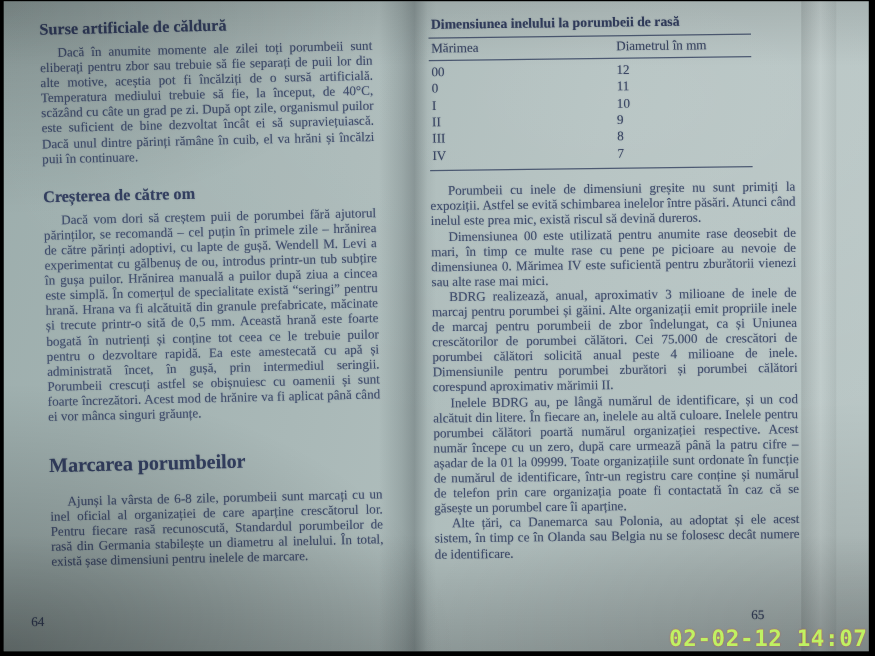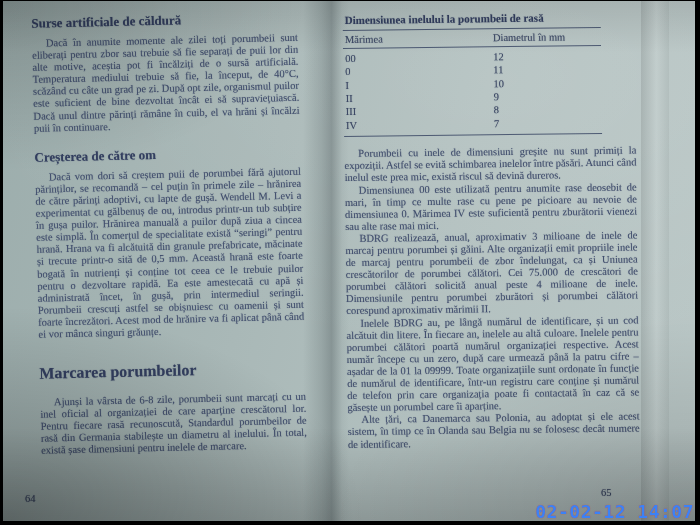--- a/index.html
+++ b/index.html
@@ -69,21 +69,21 @@
   .tbl-head{display:flex;padding:3px 0 3px 2px;text-shadow:0 0 1px rgba(52,62,92,0.45);}
   .tbl-row{display:flex;padding:0.9px 0 0.9px 2px;line-height:11.6px;text-shadow:0 0 1px rgba(52,62,92,0.45);}
   .col1{width:148px;}
   .col2{flex:1;}
   .tbl-body{padding:3px 0 4px 0;}
   .para-block{margin-top:11px;}
   .timestamp{
     position:absolute;right:6px;bottom:3px;
     font-family:"DejaVu Sans Mono","DejaVu Sans",monospace;
     font-weight:bold;font-size:18px;letter-spacing:0.5px;
-    color:#3b82f6;text-shadow:0 0 1px rgba(240,60,30,0.85);
+    color:#bef264;text-shadow:0 0 1px rgba(240,60,30,0.85);
     z-index:5;
   }
 </style>
 </head>
 <body>
 
 <div class="photo">
   <div class="spread">
 
     <div class="page page-left">

